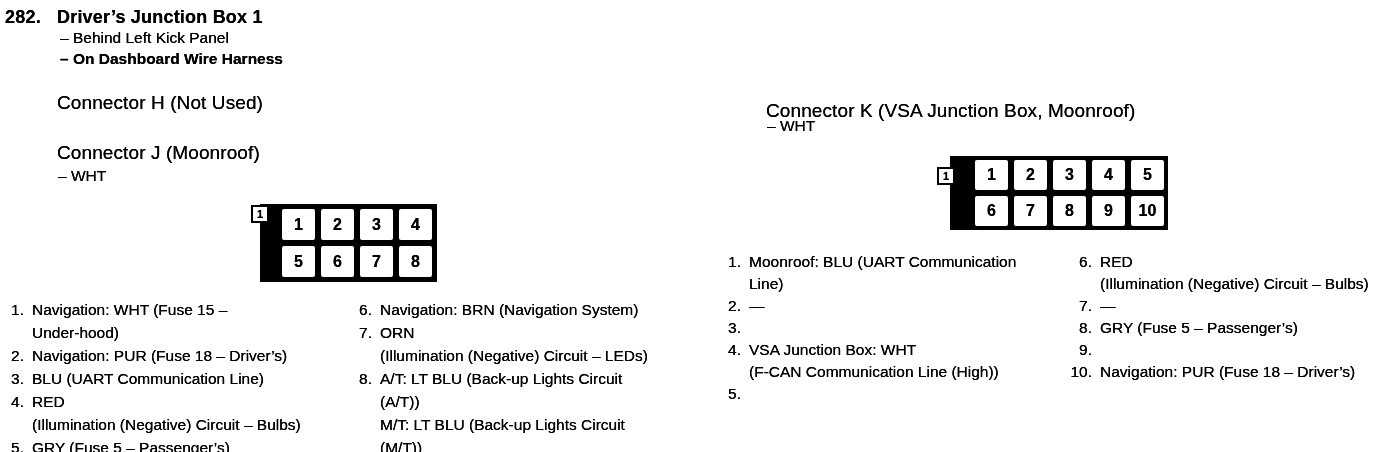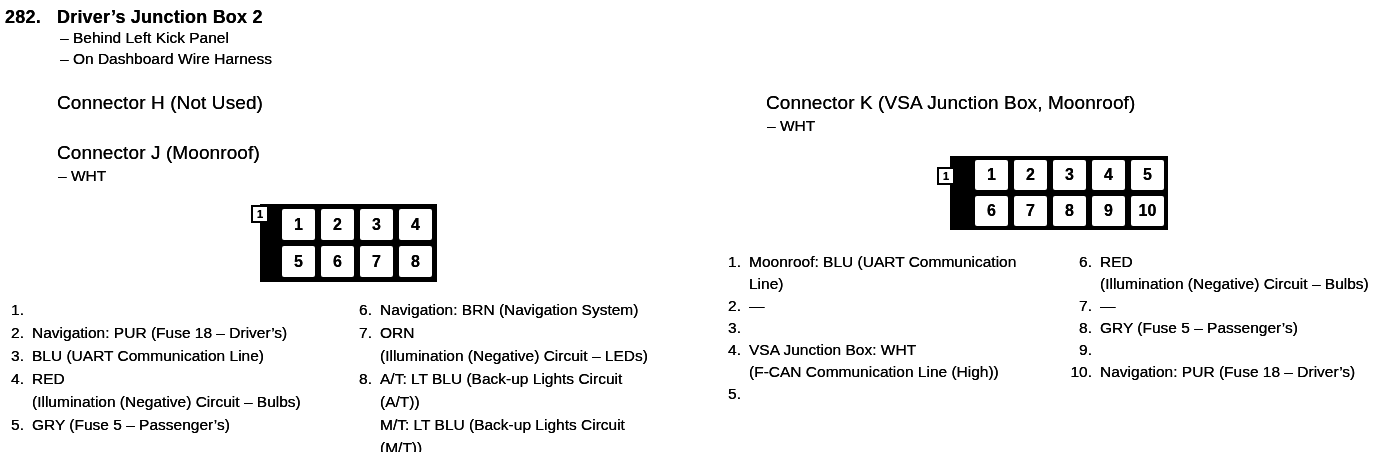--- a/index.html
+++ b/index.html
@@ -55,23 +55,23 @@
   .pin-num { flex:none; width:20px; text-align:right; }
   .pin-num.wide { width:32px; }
   .pin-text { margin-left:8px; white-space:pre-line; }
 </style>
 </head>
 <body>
 
 <div class="page">
 
   <div class="abs doc-title" style="left:5px; top:7px;">282.</div>
-  <div class="abs doc-title" style="left:57px; top:7px;">Driver’s Junction Box 2</div>
+  <div class="abs doc-title" style="left:57px; top:7px;">Driver’s Junction Box 1</div>
   <div class="abs note" style="left:60px; top:29px;text-align:right;">– Behind Left Kick Panel</div>
-  <div class="abs note" style="left:60px; top:50px;">– On Dashboard Wire Harness</div>
+  <div class="abs note" style="left:60px; top:50px;font-weight:bold;">– On Dashboard Wire Harness</div>
 
   <div class="abs conn-heading" style="left:57px; top:92px;">Connector H (Not Used)</div>
 
   <div class="abs conn-heading" style="left:57px; top:142px;">Connector J (Moonroof)</div>
   <div class="abs note" style="left:58px; top:167px;">– WHT</div>
 
   <div class="connector" style="left:260px; top:204px;">
     <div class="pin1-box" style="left:-9px; top:1px;">1</div>
     <div class="conn-body cols4">
       <div class="pin-cell">1</div>
@@ -81,20 +81,22 @@
       <div class="pin-cell">5</div>
       <div class="pin-cell">6</div>
       <div class="pin-cell">7</div>
       <div class="pin-cell">8</div>
     </div>
   </div>
 
   <div class="pin-list lh23" style="left:4px; top:298px; width:345px;">
     <div class="pin-item">
       <span class="pin-num">1.</span>
+      <span class="pin-text">Navigation: WHT (Fuse 15 –
+Under-hood)</span>
     </div>
     <div class="pin-item">
       <span class="pin-num">2.</span>
       <span class="pin-text">Navigation: PUR (Fuse 18 – Driver’s)</span>
     </div>
     <div class="pin-item">
       <span class="pin-num">3.</span>
       <span class="pin-text">BLU (UART Communication Line)</span>
     </div>
     <div class="pin-item">
@@ -120,21 +122,21 @@
     </div>
     <div class="pin-item">
       <span class="pin-num">8.</span>
       <span class="pin-text">A/T: LT BLU (Back-up Lights Circuit
 (A/T))
 M/T: LT BLU (Back-up Lights Circuit
 (M/T))</span>
     </div>
   </div>
 
-  <div class="abs conn-heading" style="left:766px; top:92px;">Connector K (VSA Junction Box, Moonroof)</div>
+  <div class="abs conn-heading" style="left:766px; top:100px;">Connector K (VSA Junction Box, Moonroof)</div>
   <div class="abs note" style="left:767px; top:117px;">– WHT</div>
 
   <div class="connector" style="left:950px; top:156px;">
     <div class="pin1-box" style="left:-13px; top:11px;">1</div>
     <div class="conn-body cols5">
       <div class="pin-cell">1</div>
       <div class="pin-cell">2</div>
       <div class="pin-cell">3</div>
       <div class="pin-cell">4</div>
       <div class="pin-cell">5</div>

